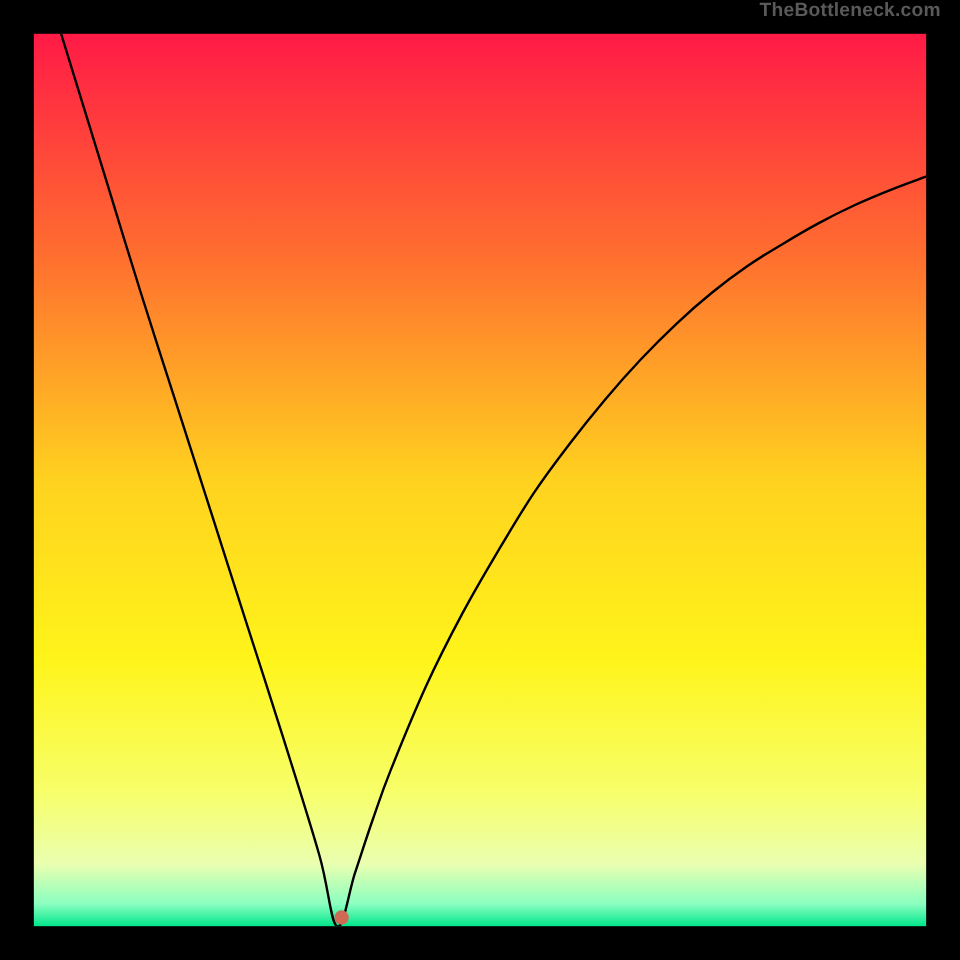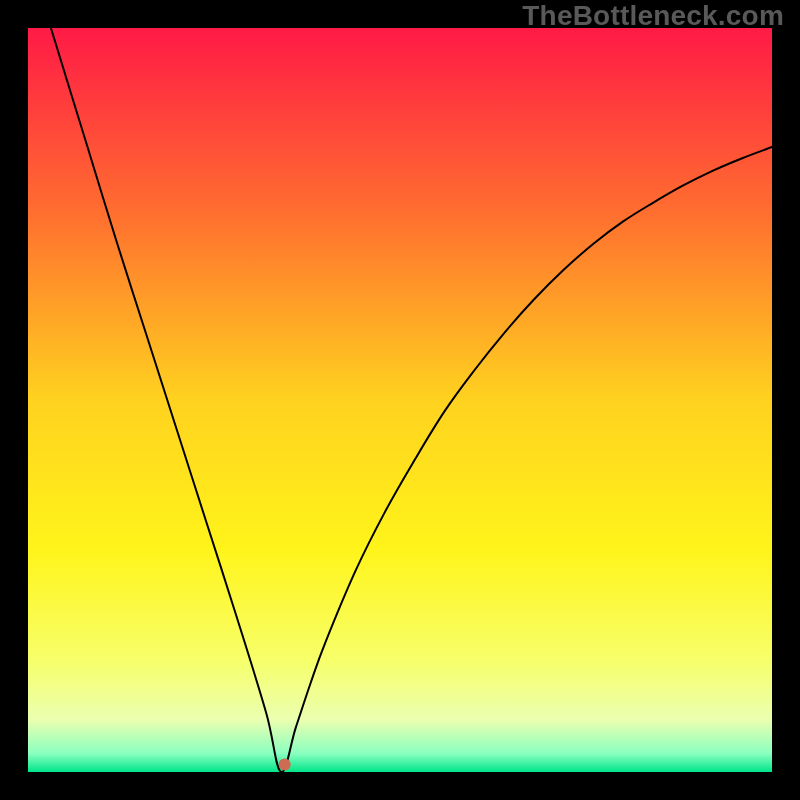--- a/index.html
+++ b/index.html
@@ -17,21 +17,21 @@
     top: 0;
     width: 800px;
     height: 800px;
     background: #000000;
   }
   .attribution {
     position: absolute;
     top: 0;
     right: 16px;
     color: #595959;
-    font-size: 28px;
+    font-size: 16px;
     font-weight: 600;
     letter-spacing: 0.2px;
   }
   .plot-wrapper {
     position: absolute;
     left: 28px;
     top: 28px;
     width: 744px;
     height: 744px;
   }

